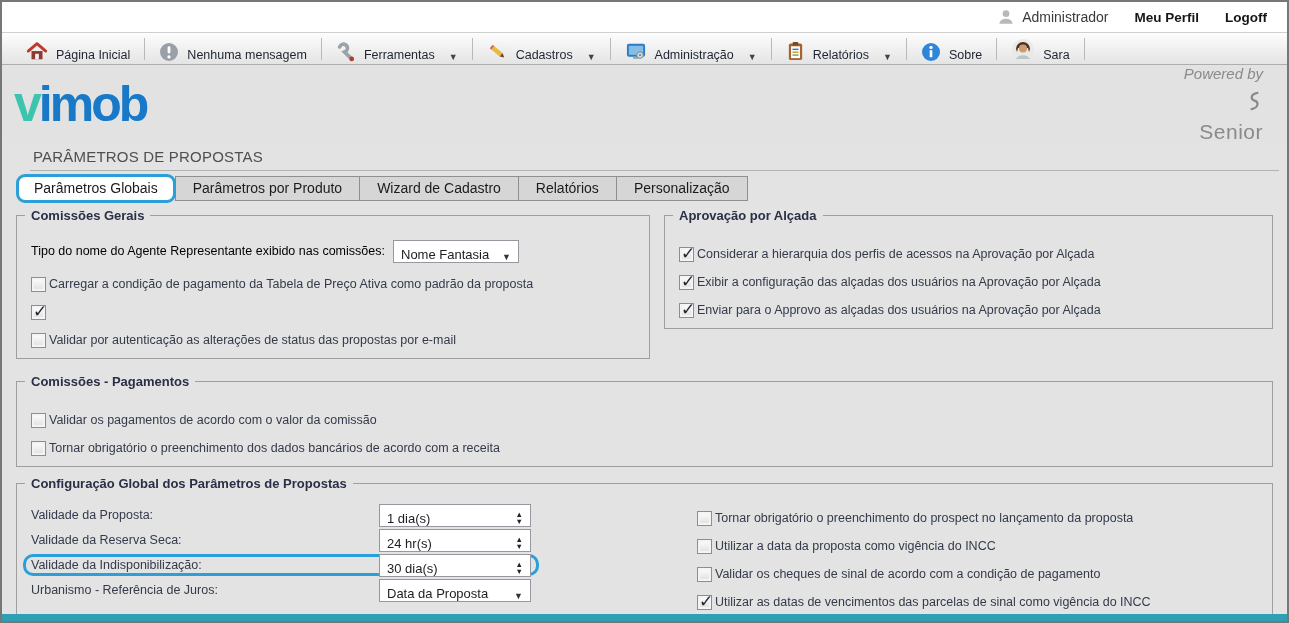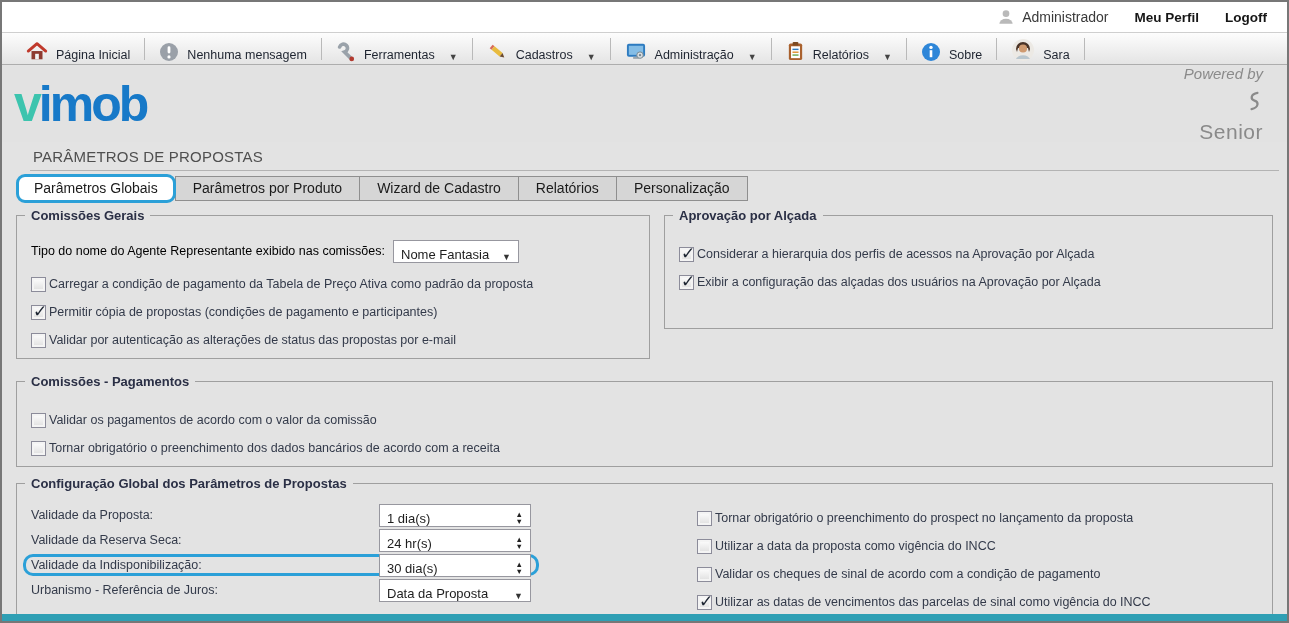--- a/index.html
+++ b/index.html
@@ -248,37 +248,40 @@
             <span class="c-val">Nome Fantasia</span>
             <span class="sel-arrow">▼</span>
           </div>
         </div>
         <div class="cb-row">
           <span class="cb"></span>
           <span class="cb-label">Carregar a condição de pagamento da Tabela de Preço Ativa como padrão da proposta</span>
         </div>
         <div class="cb-row">
           <span class="cb is-on"></span>
-          <span class="cb-label">Permitir cópia de propostas (condições de pagamento e participantes)</span>
         </div>
         <div class="cb-row">
           <span class="cb"></span>
           <span class="cb-label">Validar por autenticação as alterações de status das propostas por e-mail</span>
         </div>
       </div>
 
       <div class="fset fs-alcada">
         <span class="legend">Aprovação por Alçada</span>
         <div class="cb-row">
           <span class="cb is-on"></span>
           <span class="cb-label">Considerar a hierarquia dos perfis de acessos na Aprovação por Alçada</span>
         </div>
         <div class="cb-row">
           <span class="cb is-on"></span>
           <span class="cb-label">Exibir a configuração das alçadas dos usuários na Aprovação por Alçada</span>
+        </div>
+        <div class="cb-row">
+          <span class="cb is-on"></span>
+          <span class="cb-label">Enviar para o Approvo as alçadas dos usuários na Aprovação por Alçada</span>
         </div>
       </div>
     </div>
 
     <div class="fset fs-comissoes">
       <span class="legend">Comissões - Pagamentos</span>
       <div class="cb-row">
         <span class="cb"></span>
         <span class="cb-label">Validar os pagamentos de acordo com o valor da comissão</span>
       </div>

